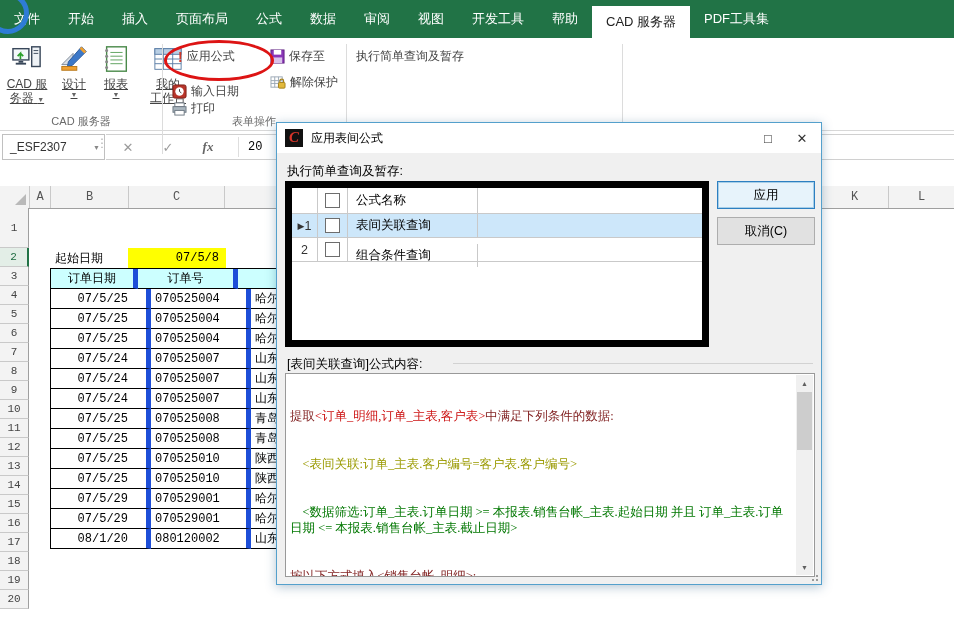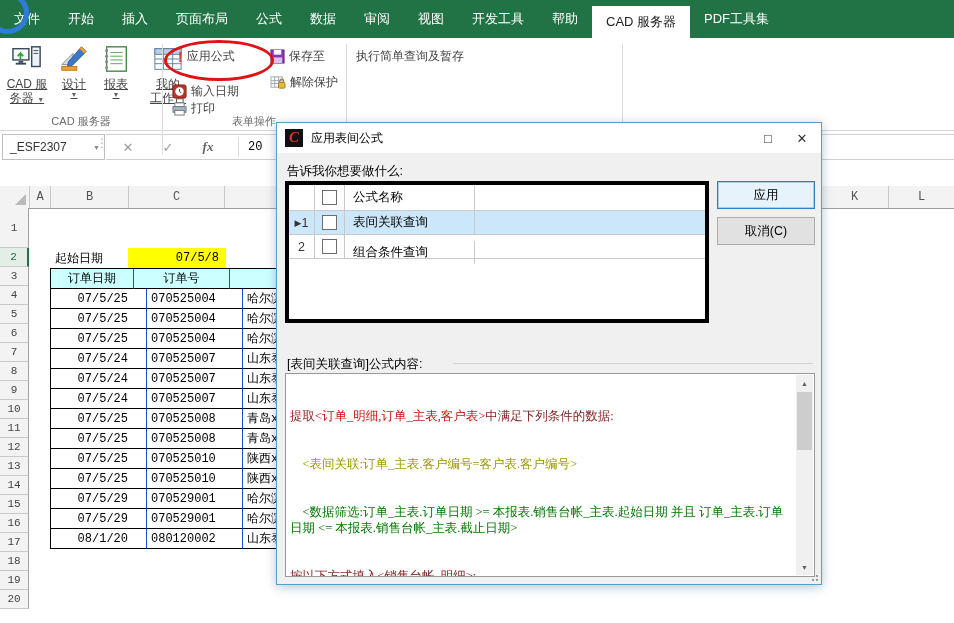--- a/index.html
+++ b/index.html
@@ -38,37 +38,37 @@
   .corner .tri{position:absolute;right:3px;bottom:3px;width:0;height:0;border-left:11px solid transparent;border-bottom:11px solid #b9b9b9;}
   .rowheaders{left:0;top:208px;width:29px;}
   .rh{width:29px;border-right:1px solid #9f9f9f;border-bottom:1px solid #c9c9c9;background:#f3f3f3;
       font-size:11px;color:#444;display:flex;align-items:center;justify-content:center;height:19px;box-sizing:border-box;}
   .rh.h40{height:40px;}
   .rh.sel{background:#e3eee7;color:#1d6b40;border-right:2px solid #217346;}
   
   .cell{position:absolute;font-size:12px;color:#000;display:flex;align-items:center;box-sizing:border-box;overflow:hidden;white-space:nowrap;}
   .ordertable{position:absolute;left:50px;top:268px;border-top:1px solid #000;border-left:1px solid #000;}
   .trow{display:flex;}
-  .td{border-right:1px solid #1d4ed8;border-bottom:1px solid #000;height:19px;box-sizing:content-box;
+  .td{border-right:5px solid #1d4ed8;border-bottom:1px solid #000;height:19px;box-sizing:content-box;
       font-size:12px;display:flex;align-items:center;overflow:hidden;white-space:nowrap;}
   .td.c1{width:77px;justify-content:flex-end;padding-right:18px;}
   .td.c2{width:91px;padding-left:4px;}
   .td.c3{width:127px;padding-left:4px;}
   .thead .td{background:#ccffff;justify-content:center;padding:0;}
   .thead .td.c1{width:82px;}.thead .td.c2{width:95px;}.thead .td.c3{width:131px;}
   
   .dialog{left:276px;top:122px;width:546px;height:463px;background:#f0f0f0;border:1px solid #54a0cc;
           box-shadow:0 2px 10px rgba(40,90,130,.35);z-index:10;box-sizing:border-box;}
   .dtitle{height:30px;background:#fff;display:flex;align-items:center;position:relative;}
   .dlogo{width:18px;height:18px;background:#111;color:#d8352a;font-weight:bold;font-style:italic;
          font-family:"Liberation Serif",serif;font-size:15px;line-height:17px;text-align:center;margin:0 8px;}
   .dtext{font-size:12px;color:#000;}
   .dctl{position:absolute;top:0;width:34px;height:30px;display:flex;align-items:center;justify-content:center;color:#333;font-size:13px;}
   .dlabel{position:absolute;font-size:12.5px;color:#000;}
-  .fgrid{position:absolute;left:8px;top:58px;width:424px;height:142px;background:#fff;border:4px solid #000000;box-sizing:border-box;overflow:hidden;}
+  .fgrid{position:absolute;left:8px;top:58px;width:424px;height:166px;background:#fff;border:7px solid #000000;box-sizing:border-box;overflow:hidden;}
   .fgr{display:flex;border-bottom:1px solid #c9c9c9;height:23px;align-items:center;}
   .fgr.hdr{height:25px;background:#fff;}
   .fgc{border-right:1px solid #c9c9c9;height:100%;display:flex;align-items:center;box-sizing:border-box;font-size:12.5px;}
   .fgc.ind{width:26px;justify-content:center;color:#333;}
   .fgc.cb{width:30px;justify-content:center;}
   .fgc.nm{width:300px;padding-left:8px;}
   .fgr.rowsel{background:#cde7fa;}
   .cbx{width:13px;height:13px;border:1px solid #6d6d6d;background:#fff;}
   .dbtn{position:absolute;left:440px;width:98px;height:28px;display:flex;align-items:center;justify-content:center;
         font-size:12.5px;color:#000;box-sizing:border-box;}
@@ -338,21 +338,21 @@
   </div>
 </div>
 
 <div class="abs dialog">
   <div class="dtitle">
     <span class="dlogo">C</span>
     <span class="dtext">应用表间公式</span>
     <span class="dctl" style="right:36px;">□</span>
     <span class="dctl" style="right:2px;">✕</span>
   </div>
-  <div class="dlabel" style="left:10px;top:40px;">告诉我你想要做什么:</div>
+  <div class="dlabel" style="left:10px;top:40px;">执行简单查询及暂存:</div>
 
   <div class="fgrid">
     <div class="fgr hdr">
       <div class="fgc ind"></div>
       <div class="fgc cb">
           <span class="cbx"></span>
         </div>
       <div class="fgc nm" style="width:130px;">公式名称</div>
       <div class="fgc" style="flex:1;border-right:none;"></div>
     </div>

